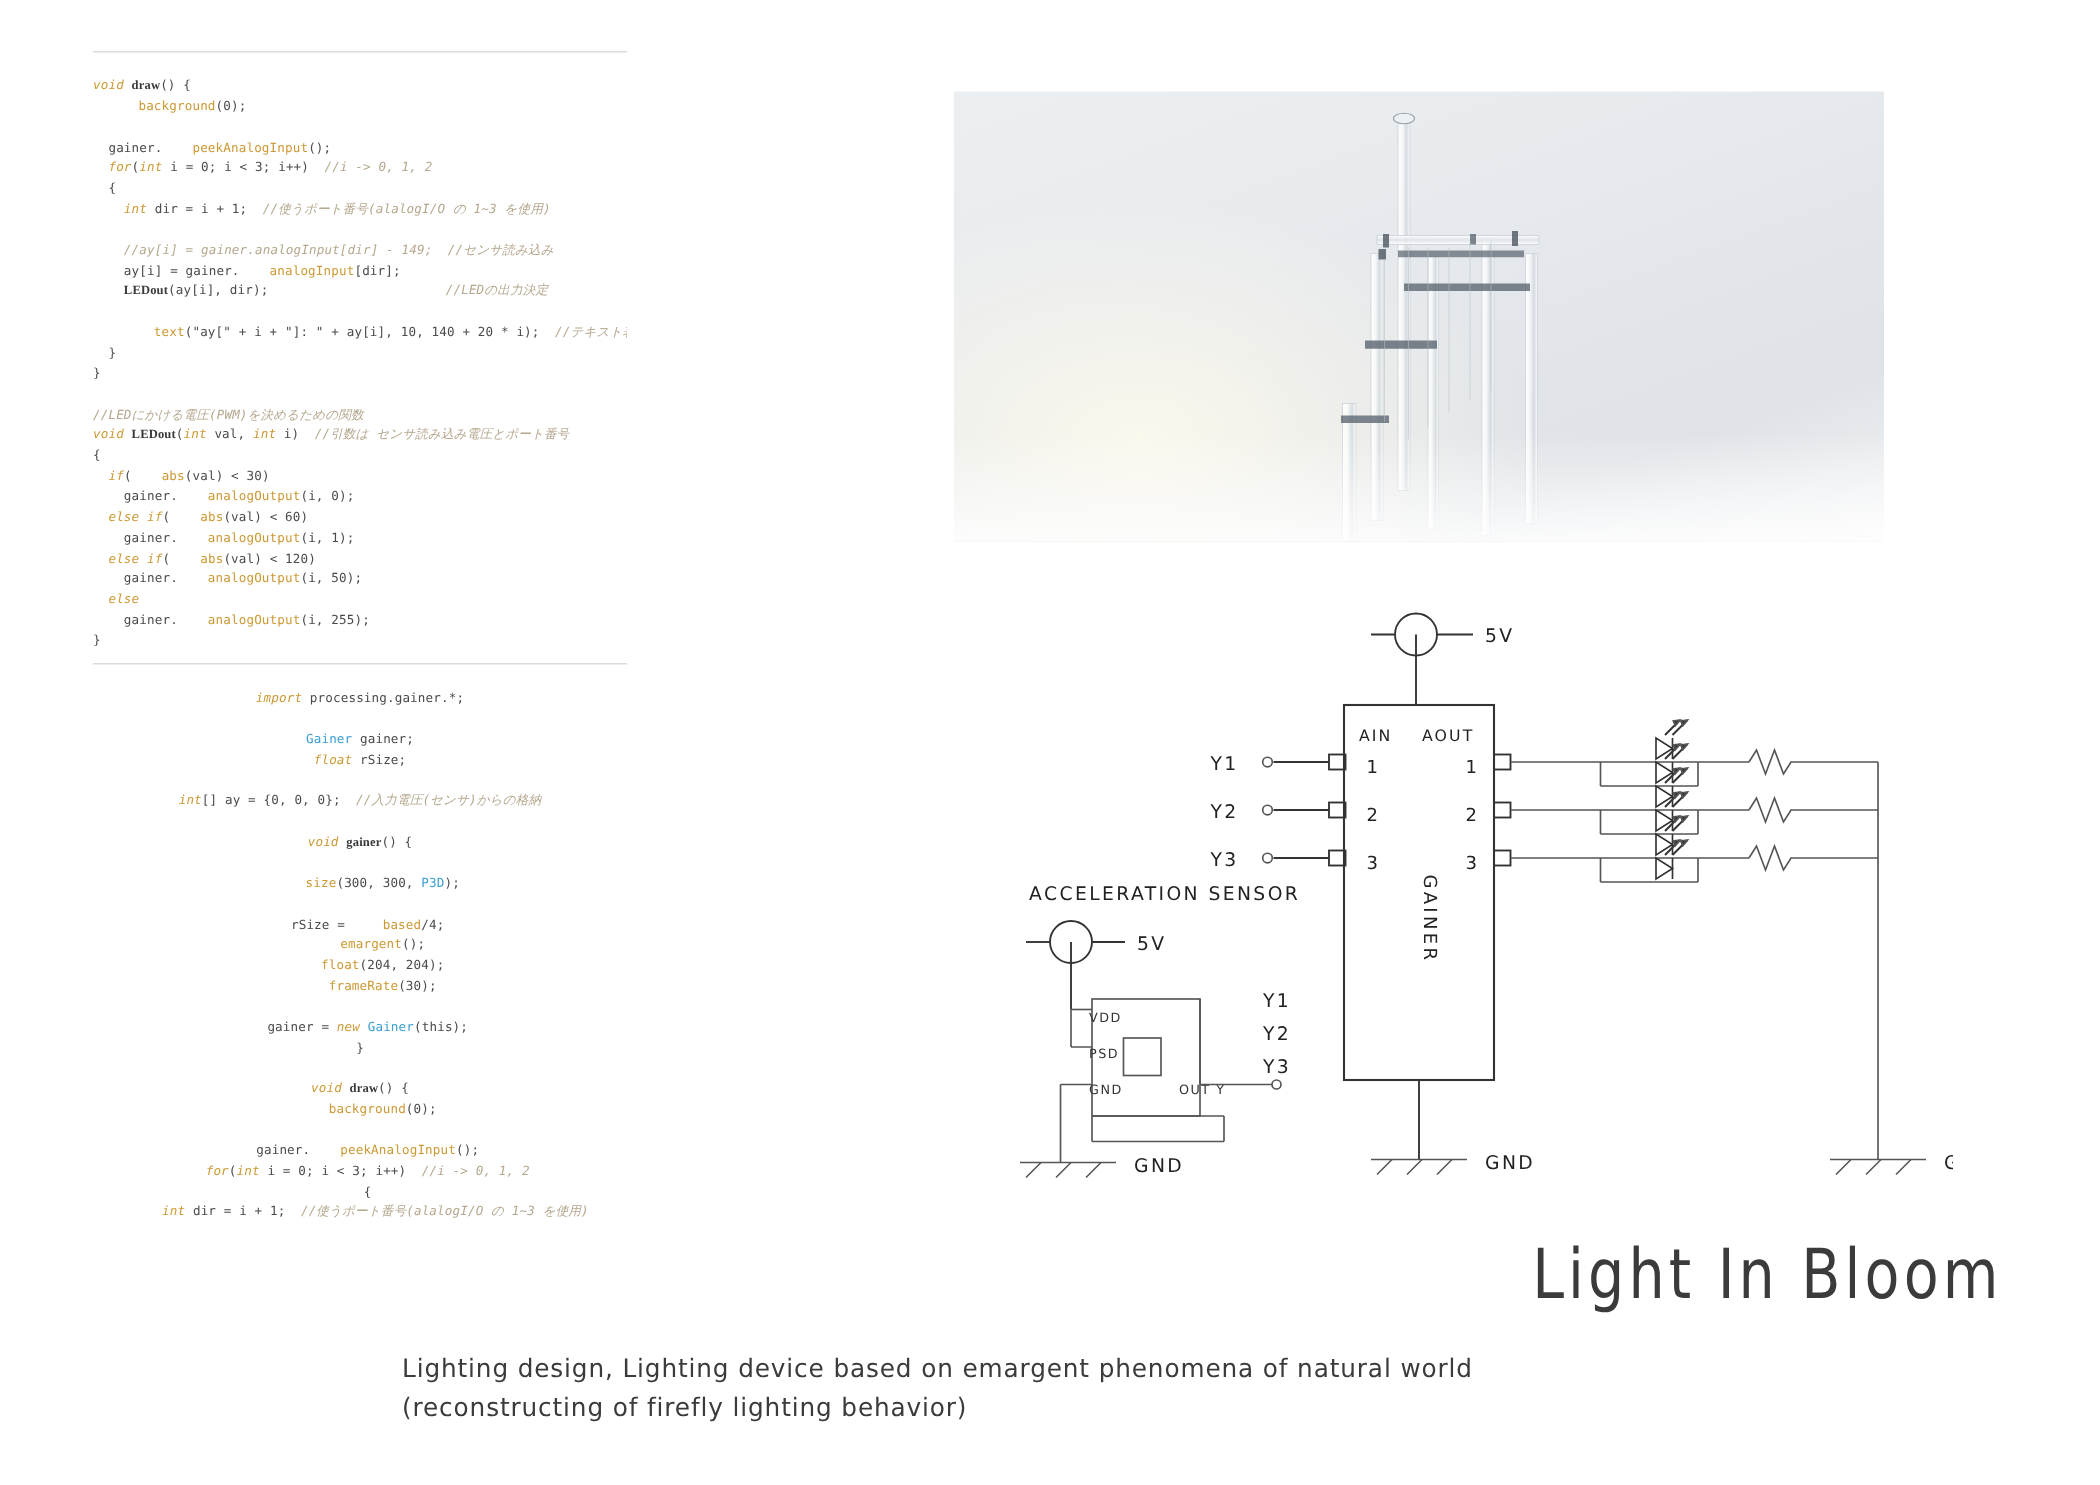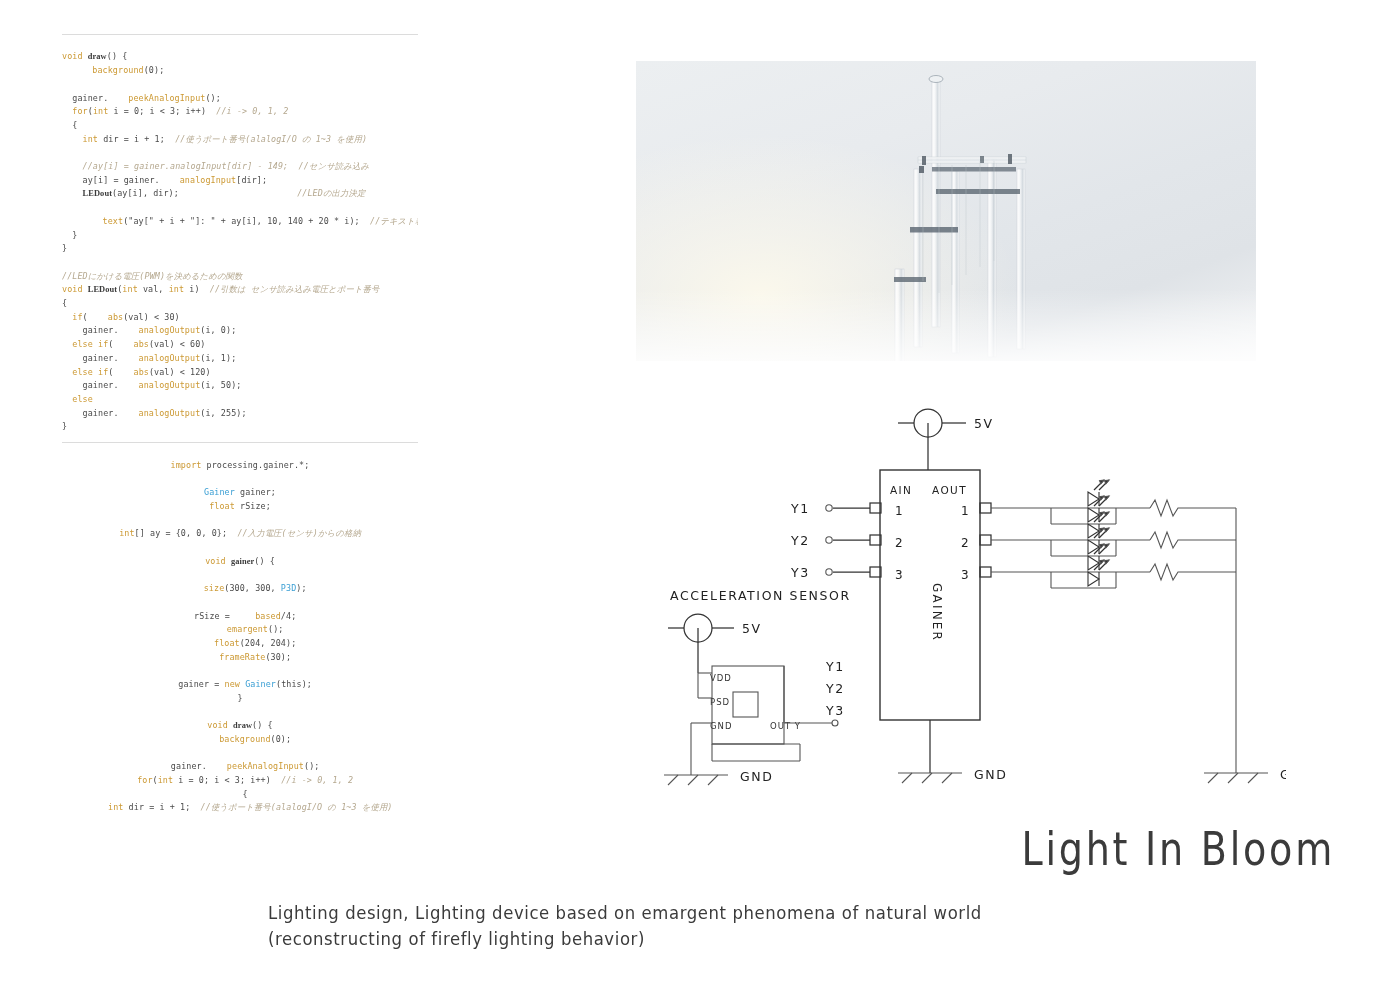--- a/index.html
+++ b/index.html
@@ -32,21 +32,21 @@
     width: 100%;
   }
   .code-block {
     font-family: "DejaVu Sans Mono", "Liberation Mono", monospace;
     font-size: 8.4px;
     line-height: 13.7px;
     white-space: pre;
     color: #4a4a4a;
     letter-spacing: 0.1px;
   }
-  .code-block .kw { color: #cc9933; }
+  .code-block .kw { color: #cc9933; font-style: italic; }
   .code-block .fn { color: #cc9933; margin-left: 20px; }
   .code-block .cm { color: #b5a88f; font-style: italic; }
   .code-block .blue { color: #3b9fd4; }
   .code-block .bold { font-weight: bold; color: #3a3a3a; font-family: Liberation Serif, serif; }
   #code-seg-a { padding-top: 7px; }
   #code-seg-b { padding-top: 7px; text-align: center; }
   #code-fade {
     position: absolute;
     left: 0;
     bottom: 0;
@@ -70,21 +70,21 @@
   #photo .floor {
     position: absolute;
     left: 0; right: 0; bottom: 0;
     height: 72px;
     background: linear-gradient(to bottom, rgba(255,255,255,0.0), rgba(255,255,255,0.85));
   }
 
   
   #circuit {
     position: absolute;
-    left: 636px;
+    left: 652px;
     top: 385px;
     width: 650px;
     height: 430px;
   }
   #circuit svg { display: block; }
   .cir-txt {
     font-family: "DejaVu Sans", sans-serif;
     font-size: 12.5px;
     letter-spacing: 1.6px;
     fill: #222;

